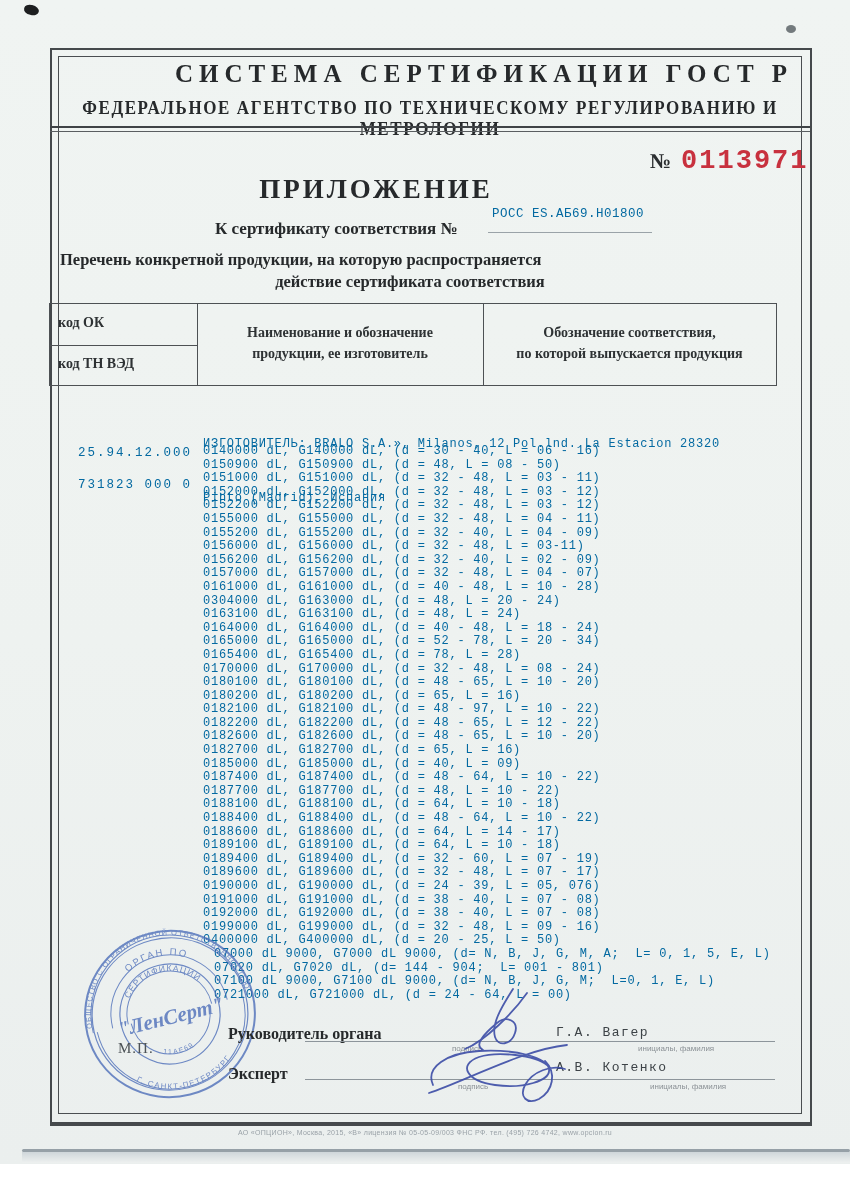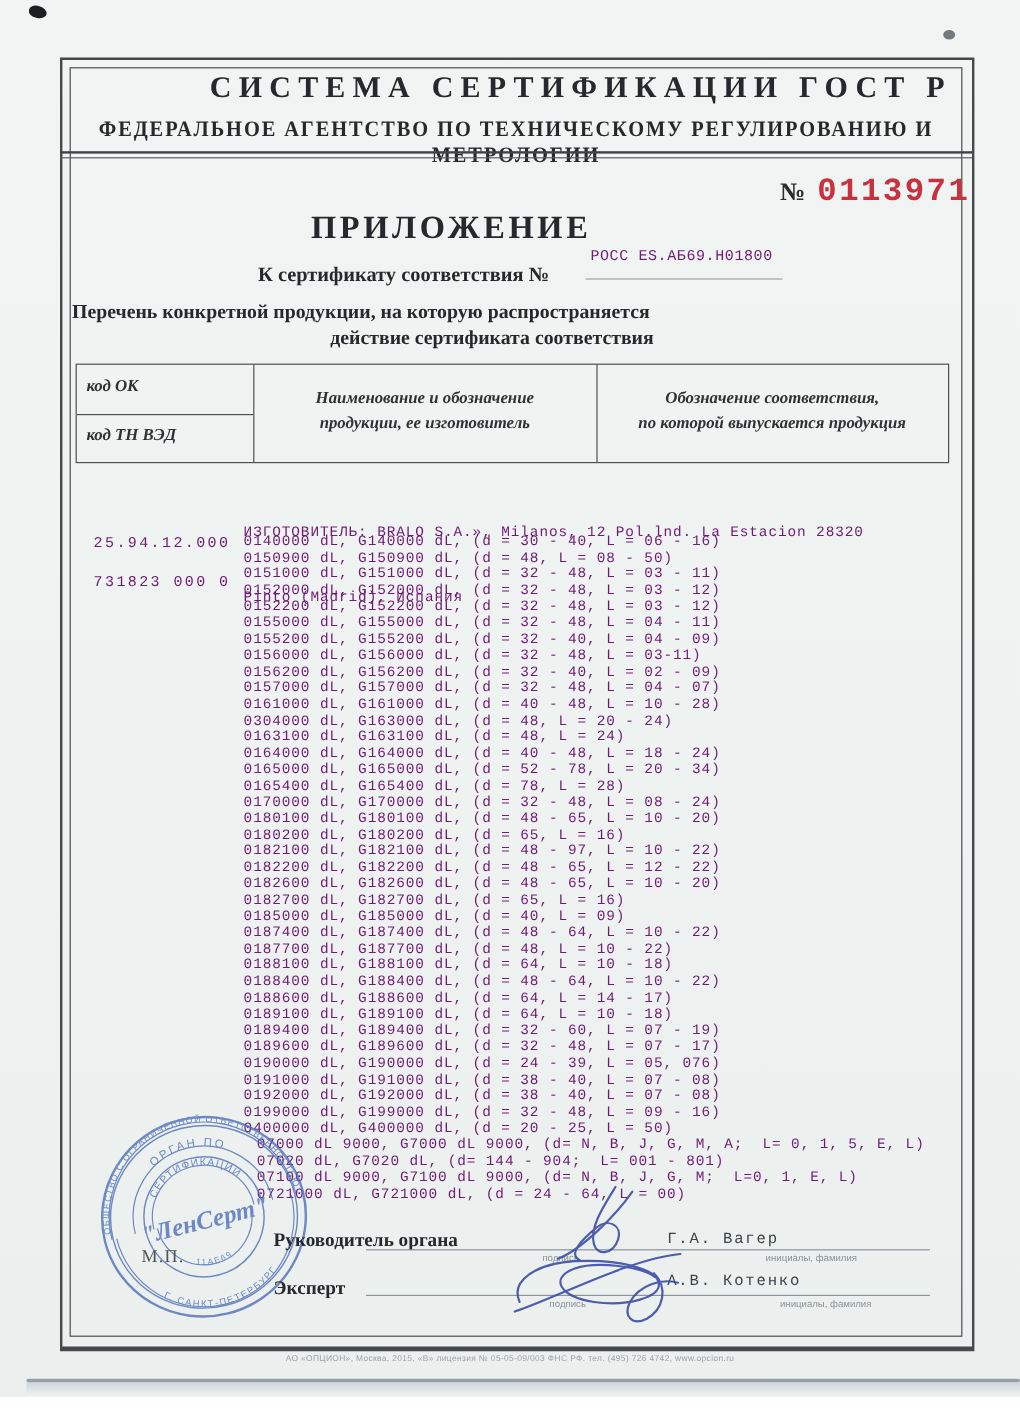--- a/index.html
+++ b/index.html
@@ -28,31 +28,31 @@
                   font-size:27px;font-weight:bold;letter-spacing:3px;color:#26292b;}
   .cert-label{position:absolute;left:215px;top:219px;font-size:17px;font-weight:bold;color:#26292b;}
   .cert-value{position:absolute;left:492px;top:207px;font-family:"Liberation Mono",monospace;
               font-size:12.5px;letter-spacing:.5px;color:#43484c;}
   .cert-underline{position:absolute;left:488px;top:232px;width:164px;border-top:1px solid #9aa3a8;}
   .list-head1{position:absolute;left:60px;top:250px;width:740px;
               font-size:16.5px;font-weight:bold;color:#26292b;}
   .list-head2{position:absolute;left:60px;top:272px;width:700px;text-align:center;
               font-size:16.5px;font-weight:bold;color:#26292b;}
   
-  .thead{position:absolute;left:63px;top:303px;width:726px;height:81px;border:1.3px solid #4d5154;font-style:italic;}
+  .thead{position:absolute;left:49px;top:303px;width:726px;height:81px;border:1.3px solid #4d5154;}
   .thead .v1{position:absolute;left:147px;top:0;height:100%;border-left:1.2px solid #4d5154;}
   .thead .v2{position:absolute;left:433px;top:0;height:100%;border-left:1.2px solid #4d5154;}
   .thead .h1{position:absolute;left:0;top:41px;width:147px;border-top:1.2px solid #4d5154;}
   .cell-lbl{position:absolute;font-size:14px;font-weight:bold;color:#2e3234;}
   .c-ok{left:8px;top:11px;}
   .c-tn{left:8px;top:52px;}
   .c-mid{left:147px;top:18px;width:286px;text-align:center;line-height:21px;}
   .c-right{left:433px;top:18px;width:293px;text-align:center;line-height:21px;}
   
-  .mono{font-family:"Liberation Mono",monospace;color:#701a75;}
+  .mono{font-family:"Liberation Mono",monospace;color:#0369a1;}
   .mfr{position:absolute;left:203px;top:399px;font-size:12px;letter-spacing:.75px;line-height:18px;white-space:pre;}
   .code-ok{position:absolute;left:78px;top:446px;font-size:12.5px;letter-spacing:2px;}
   .code-tn{position:absolute;left:78px;top:478px;font-size:12.5px;letter-spacing:2px;}
   .plist{position:absolute;left:186px;top:445px;font-size:12px;letter-spacing:.75px;}
   .plist .line{height:13.6px;line-height:13.6px;white-space:pre;padding-left:17px;}
   .plist .line.alt{padding-left:0;margin-left:28px;}
   
   .sig-label{position:absolute;font-size:16px;font-weight:bold;color:#26292b;}
   .lab-head{left:228px;top:1025px;}
   .lab-exp{left:228px;top:1065px;}

